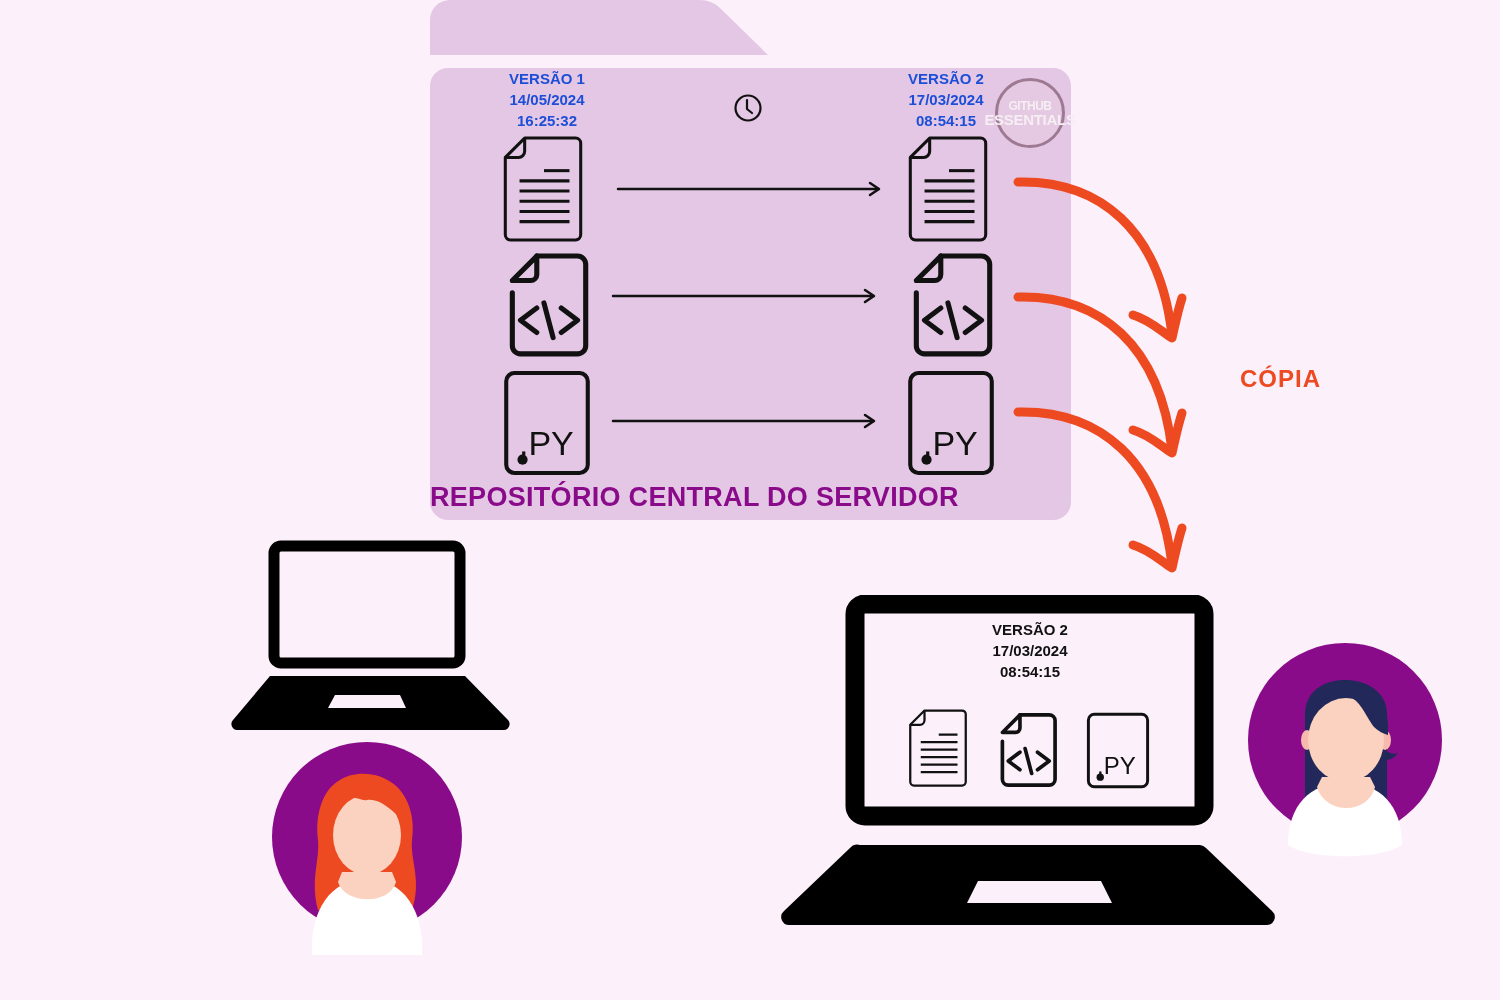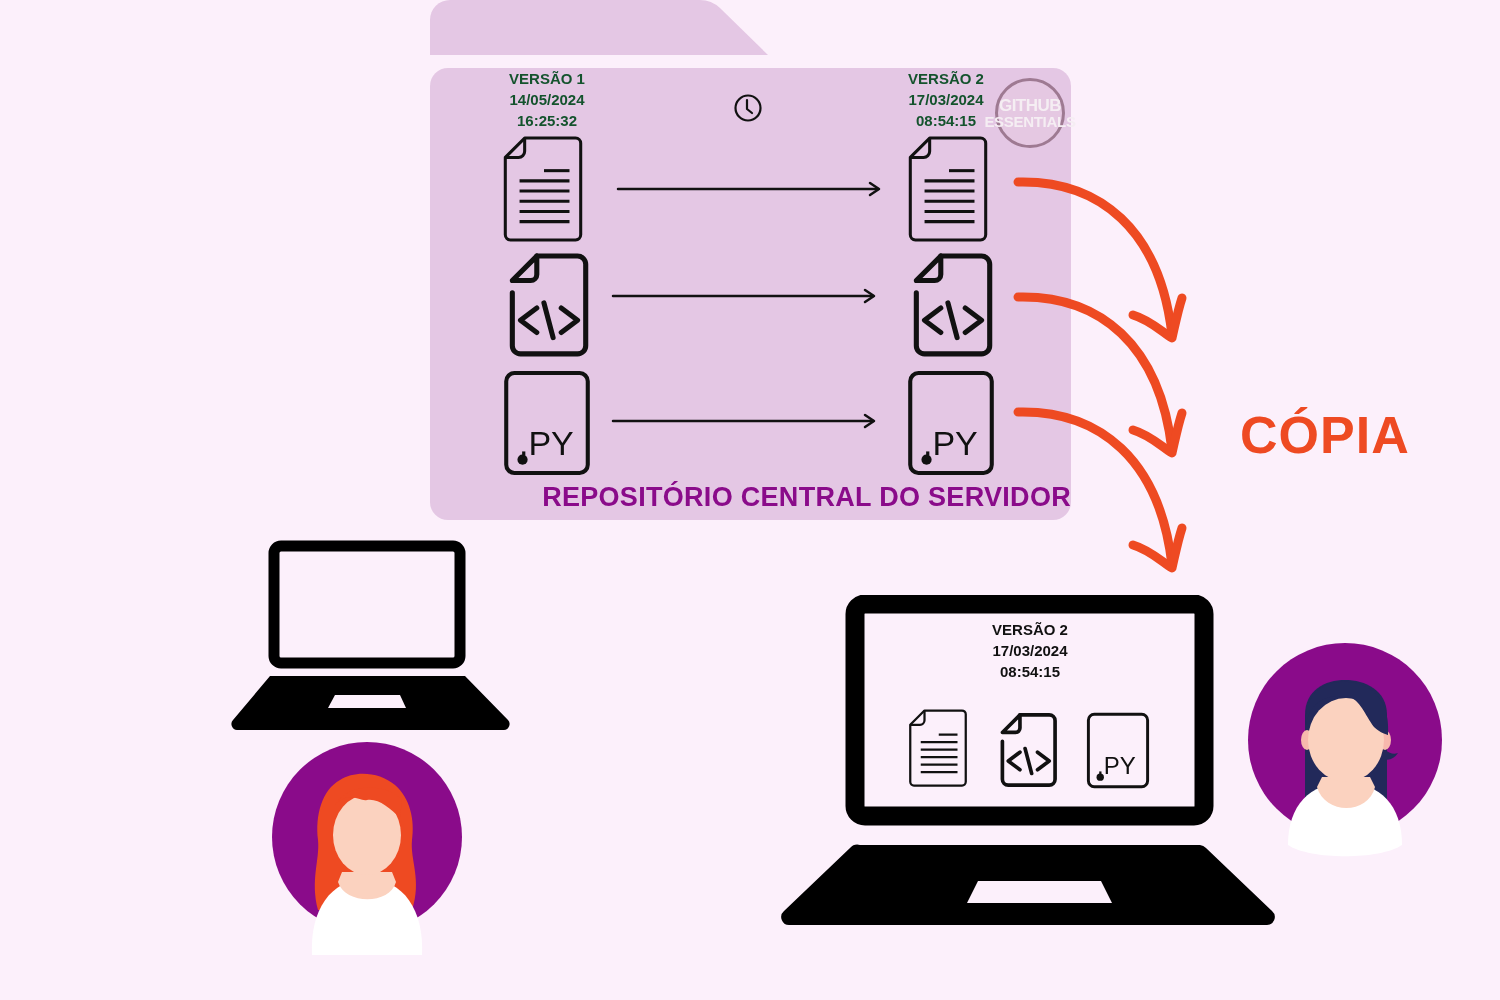--- a/index.html
+++ b/index.html
@@ -11,43 +11,43 @@
   .abs { position: absolute; }
   .folder-tab {
     left: 430px; top: 0; width: 340px; height: 55px;
   }
   .folder-body {
     left: 430px; top: 68px; width: 641px; height: 452px;
     background: #e4c7e4; border-radius: 18px;
   }
   .ver-label {
     font-family: "Liberation Sans", sans-serif; font-weight: bold;
-    font-size: 15px; line-height: 21px; text-align: center; color: #14532d;
+    font-size: 15px; line-height: 21px; text-align: center; color: #1d4ed8;
     width: 130px;
   }
   .ver-label div { white-space: nowrap; }
   .repo-title {
-    left: 430px; width: 641px; top: 482px; text-align: right;
+    left: 430px; width: 641px; top: 482px; text-align: left;
     font-family: "Liberation Sans", sans-serif; font-weight: bold;
     font-size: 27px; color: #8a0b8a; letter-spacing: 0.3px;
   }
   .copia {
     left: 1240px; top: 365px;
     font-family: "Liberation Sans", sans-serif; font-weight: bold;
-    font-size: 52px; color: #ee4a22; letter-spacing: 1px; margin-top: 40px;
+    font-size: 24px; color: #ee4a22; letter-spacing: 1px;
   }
   .badge {
     left: 995px; top: 78px; width: 70px; height: 70px; border-radius: 50%;
     border: 3px solid #9e7a92; box-sizing: border-box;
     background: rgba(230,200,225,0.6);
     display: flex; flex-direction: column; align-items: center; justify-content: center;
     font-family: "Liberation Sans", sans-serif; font-weight: bold; color: #f5eef3;
     line-height: 1;
   }
-  .badge .l1 { font-size: 17px; letter-spacing: -0.5px; }
+  .badge .l1 { font-size: 12px; letter-spacing: -0.5px; }
   .badge .l2 { font-size: 15px; letter-spacing: -0.3px; }
   .screen-label {
     left: 960px; width: 140px; top: 619px; text-align: center;
     font-family: "Liberation Sans", sans-serif; font-weight: bold;
     font-size: 15px; line-height: 21px; color: #111;
   }
   svg { display: block; }
 </style>
 </head>
 <body>

